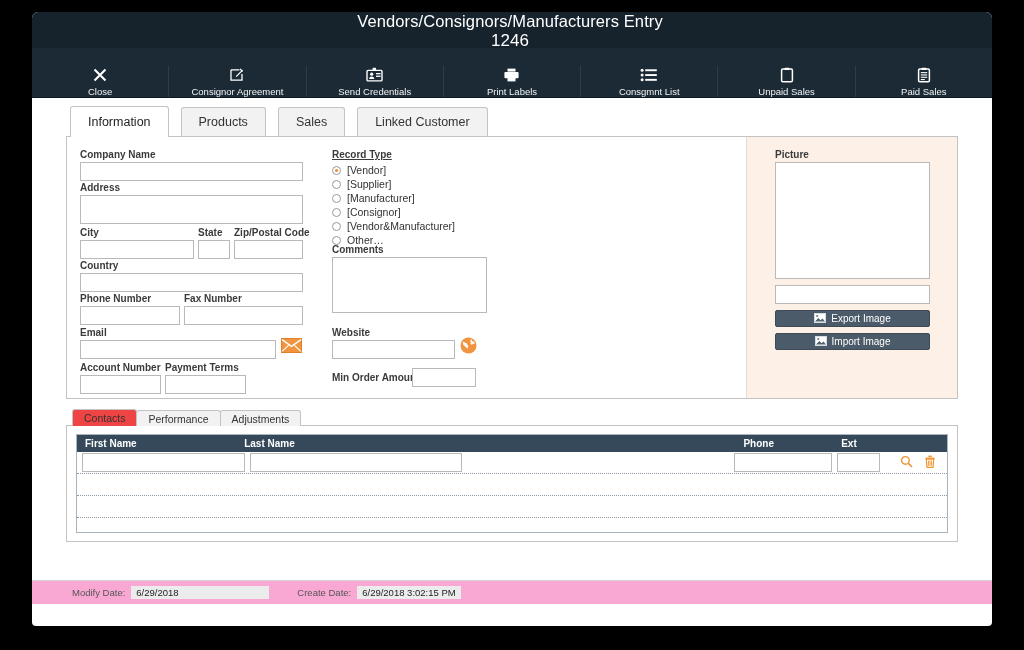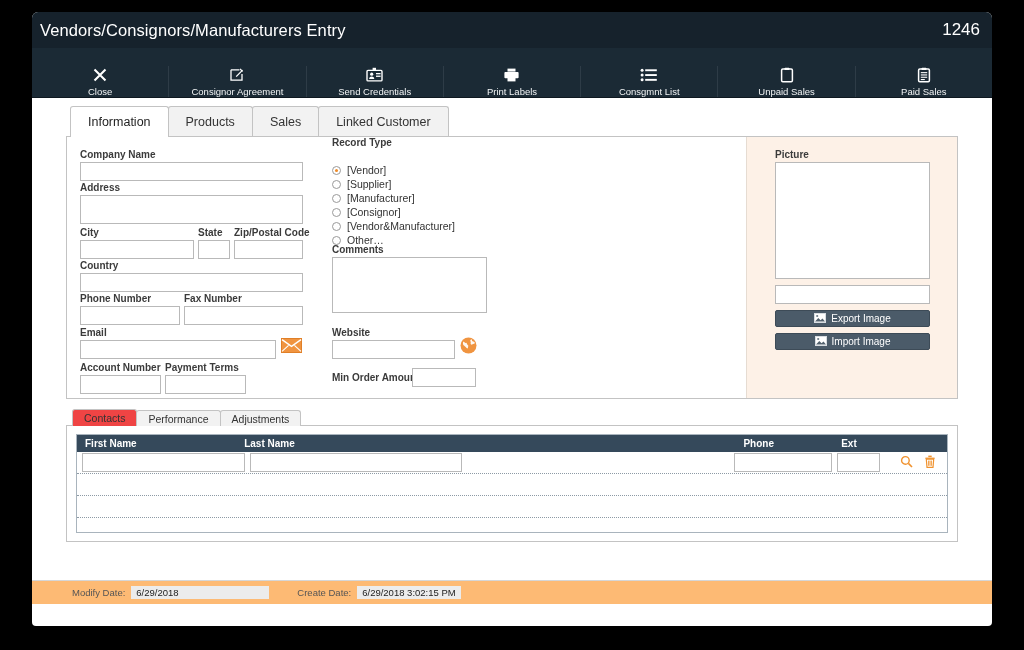--- a/index.html
+++ b/index.html
@@ -37,20 +37,21 @@
     position: absolute; left: 0; right: 0; text-align: center;
     font-size: 10px; color: #3a3a3a; letter-spacing: .1px;
   }
   .lock-icon { position: absolute; right: 7px; top: 4px; }
 
   
   .appheader {
     height: 36px; background: #16222c;
     display: flex; align-items: center; justify-content: space-between;
     padding: 0 12px 0 8px;
+    flex-direction: column;
   }
   .app-title { color: #ffffff; font-size: 16.5px; letter-spacing: .1px; }
   .app-id { color: #ffffff; font-size: 17px; }
 
   
   .toolbar {
     height: 50px; background: #1b2a35;
     display: flex; align-items: flex-end;
     border-bottom: 1px solid #0e1820;
   }
@@ -62,21 +63,21 @@
   }
   .tb-btn:last-child { border-right: none; }
   .tb-btn:first-child { border-left: none; }
   .tb-ico { height: 17px; display: flex; align-items: center; justify-content: center; }
   .tb-label { font-size: 9.5px; color: #f2f4f5; white-space: nowrap; }
 
   
   .appbody { background: #ffffff; padding: 8px 0 0 0; height: 506px; position: relative; }
 
   
-  .tabstrip { position: relative; margin-left: 38px; height: 31px; display: flex; align-items: flex-start; }
+  .tabstrip { position: relative; margin-left: 38px; height: 31px; display: flex; align-items: center; gap: 13px; }
   .tab {
     height: 30px; padding: 0 17px;
     display: flex; align-items: center;
     font-size: 12.5px; color: #333;
     border: 1px solid #c3c3c3; border-bottom: none;
     background: #f2f2f2;
     border-radius: 3px 3px 0 0;
     margin-right: -1px; cursor: default;
   }
   .tab.active { background: #ffffff; color: #1e1e1e; height: 31px; z-index: 3; }
@@ -146,21 +147,21 @@
   .gh { font-size: 10px; color: #ffffff; font-weight: bold; padding-left: 8px; }
   .grid-row { height: 22px; display: flex; align-items: center;
               border-bottom: 1px dotted #8d9aa5; }
   .grid-row.blank { height: 22px; }
   .cell { padding-left: 5px; display: flex; align-items: center; }
   .ic-btn { cursor: default; }
 
   
   .statusbar {
     position: absolute; left: 0; right: 0; bottom: 0; height: 24px;
-    background: #fdba74; border-top: 1px solid #d6d6d6;
+    background: #f9a8d4; border-top: 1px solid #d6d6d6;
     display: flex; align-items: center; padding-left: 40px; gap: 6px;
   }
   .sb-lbl { font-size: 9.5px; color: #555; }
   .sb-val {
     font-size: 9.5px; color: #222; background: #ececec;
     height: 13px; display: flex; align-items: center; padding: 0 5px;
   }
 </style>
 </head>
 <body>
@@ -314,21 +315,21 @@
               <path d="M1 13.4 L7.6 7.4 M20 13.4 L13.4 7.4" fill="none" stroke="#ffffff" stroke-width="1.1"></path>
             </svg>
           </span>
 
           <label class="lbl abs" style="left:13px; top:225px;">Account Number</label>
           <input class="fld abs" style="left: 13px; top: 238px; width: 81px;" value="">
 
           <label class="lbl abs" style="left:98px; top:225px;">Payment Terms</label>
           <input class="fld abs" style="left: 98px; top: 238px; width: 81px;" value="">
 
-          <label class="lbl abs" style="left:265px; top:0;">Record Type</label>
+          <label class="lbl abs" style="left:265px; top:12px;text-decoration:underline;">Record Type</label>
 
           <div class="abs" style="left:265px; top:25px;">
             <div class="radio-row">
               <span class="radio on"></span>
               <span class="radio-lbl">[Vendor]</span>
             </div>
             <div class="radio-row">
               <span class="radio"></span>
               <span class="radio-lbl">[Supplier]</span>
             </div>

